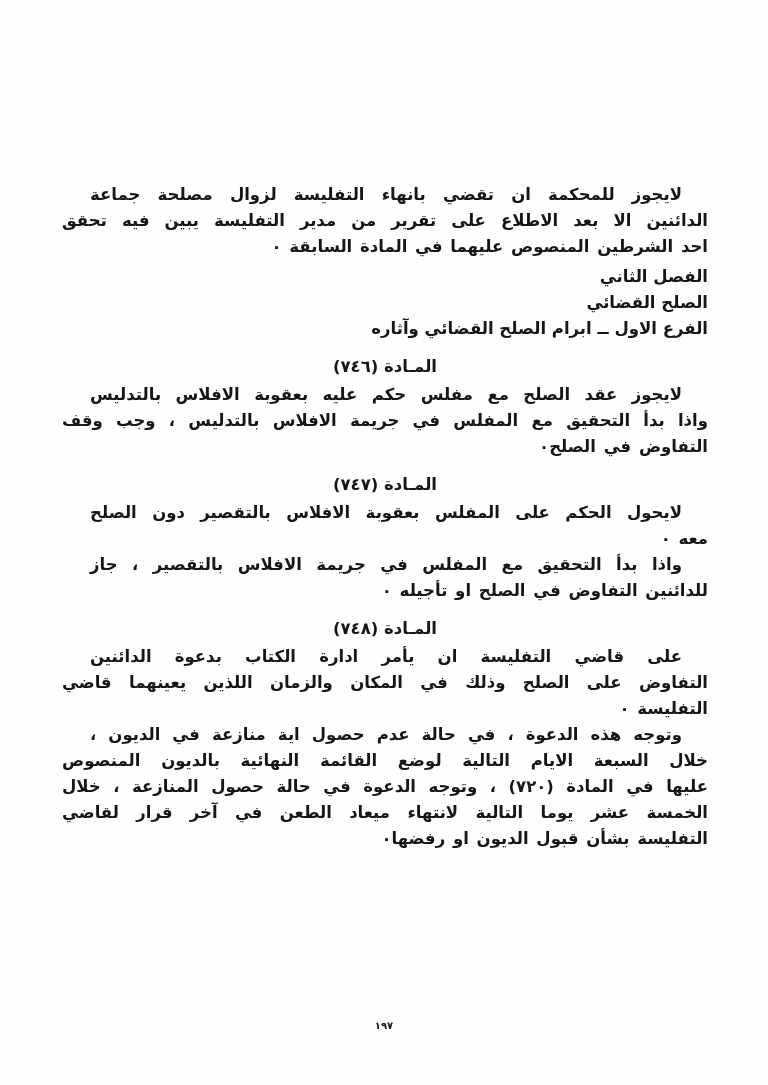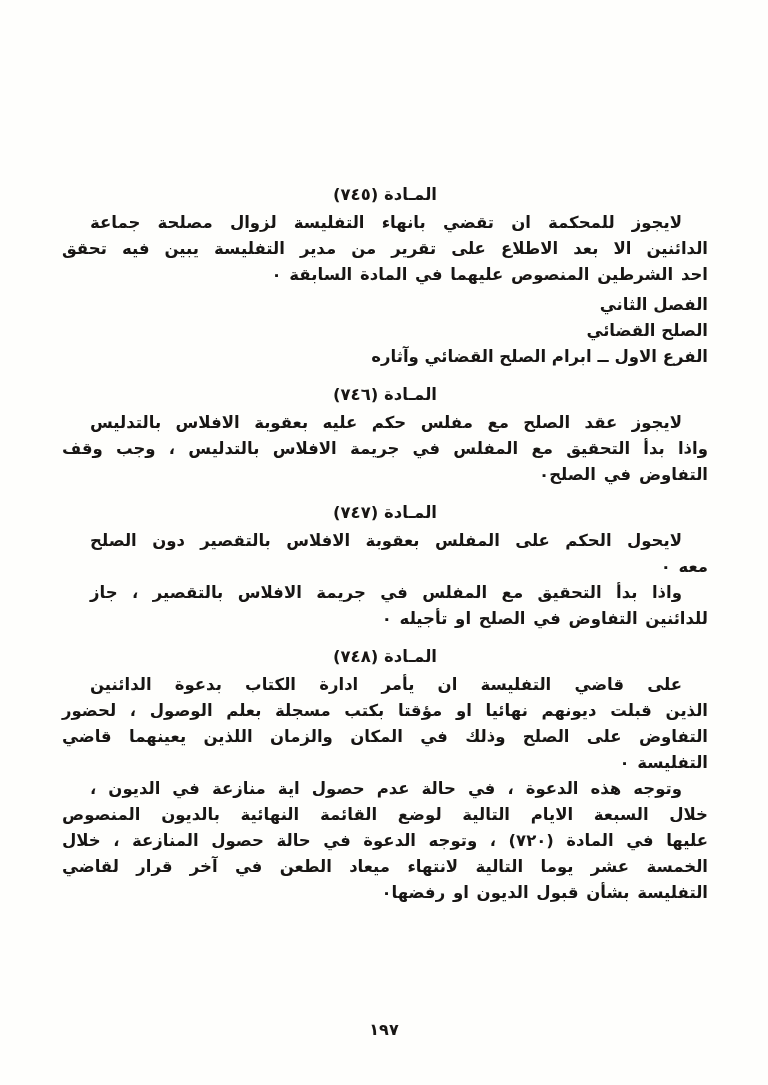--- a/index.html
+++ b/index.html
@@ -58,31 +58,30 @@
   }
   .page-number {
     position: absolute;
     top: 1020px;
     left: 0;
     width: 100%;
     text-align: center;
     direction: rtl;
     color: #181614;
     font-weight: 700;
-    font-size: 16px;
+    font-size: 10px;
     letter-spacing: 2px;
   }
 </style>
 </head>
 <body>
 
 <div class="scan-page">
   <div class="content">
 
-    <div class="h-article first">المـادة (٧٤٥)</div>
 
     <div>
       <div class="line first">لايجوز للمحكمة ان تقضي بانهاء التفليسة لزوال مصلحة جماعة</div>
       <div class="line">الدائنين الا بعد الاطلاع على تقرير من مدير التفليسة يبين فيه تحقق</div>
       <div class="line end">احد الشرطين المنصوص عليهما في المادة السابقة ٠</div>
     </div>
 
 
     <div class="section-block">
       <div class="h-section">الفصل الثاني</div>
@@ -107,21 +106,20 @@
 
     <div>
       <div class="line first">واذا بدأ التحقيق مع المفلس في جريمة الافلاس بالتقصير ، جاز</div>
       <div class="line end">للدائنين التفاوض في الصلح او تأجيله ٠</div>
     </div>
 
     <div class="h-article">المـادة (٧٤٨)</div>
 
     <div>
       <div class="line first">على قاضي التفليسة ان يأمر ادارة الكتاب بدعوة الدائنين</div>
-      <div class="line">الذين قبلت ديونهم نهائيا او مؤقتا بكتب مسجلة بعلم الوصول ، لحضور</div>
       <div class="line">التفاوض على الصلح وذلك في المكان والزمان اللذين يعينهما قاضي</div>
       <div class="line end">التفليسة ٠</div>
     </div>
 
     <div>
       <div class="line first">وتوجه هذه الدعوة ، في حالة عدم حصول اية منازعة في الديون ،</div>
       <div class="line">خلال السبعة الايام التالية لوضع القائمة النهائية بالديون المنصوص</div>
       <div class="line">عليها في المادة (٧٢٠) ، وتوجه الدعوة في حالة حصول المنازعة ، خلال</div>
       <div class="line">الخمسة عشر يوما التالية لانتهاء ميعاد الطعن في آخر قرار لقاضي</div>
       <div class="line end">التفليسة بشأن قبول الديون او رفضها٠</div>

